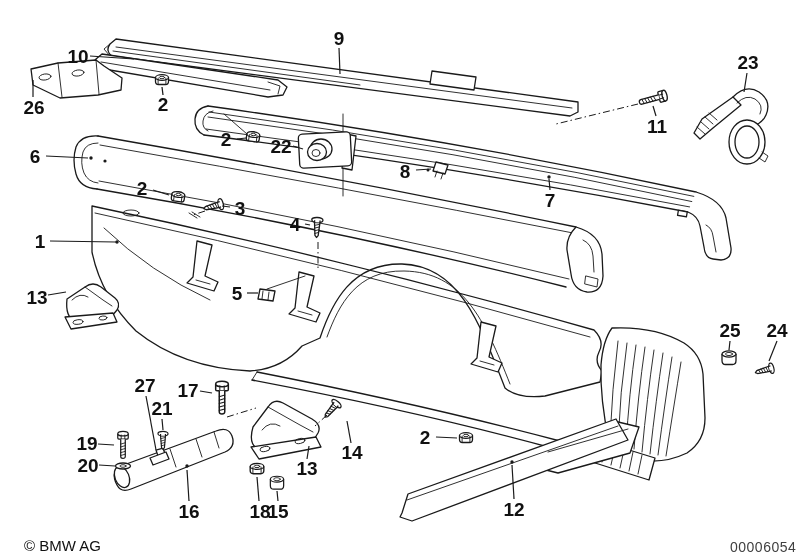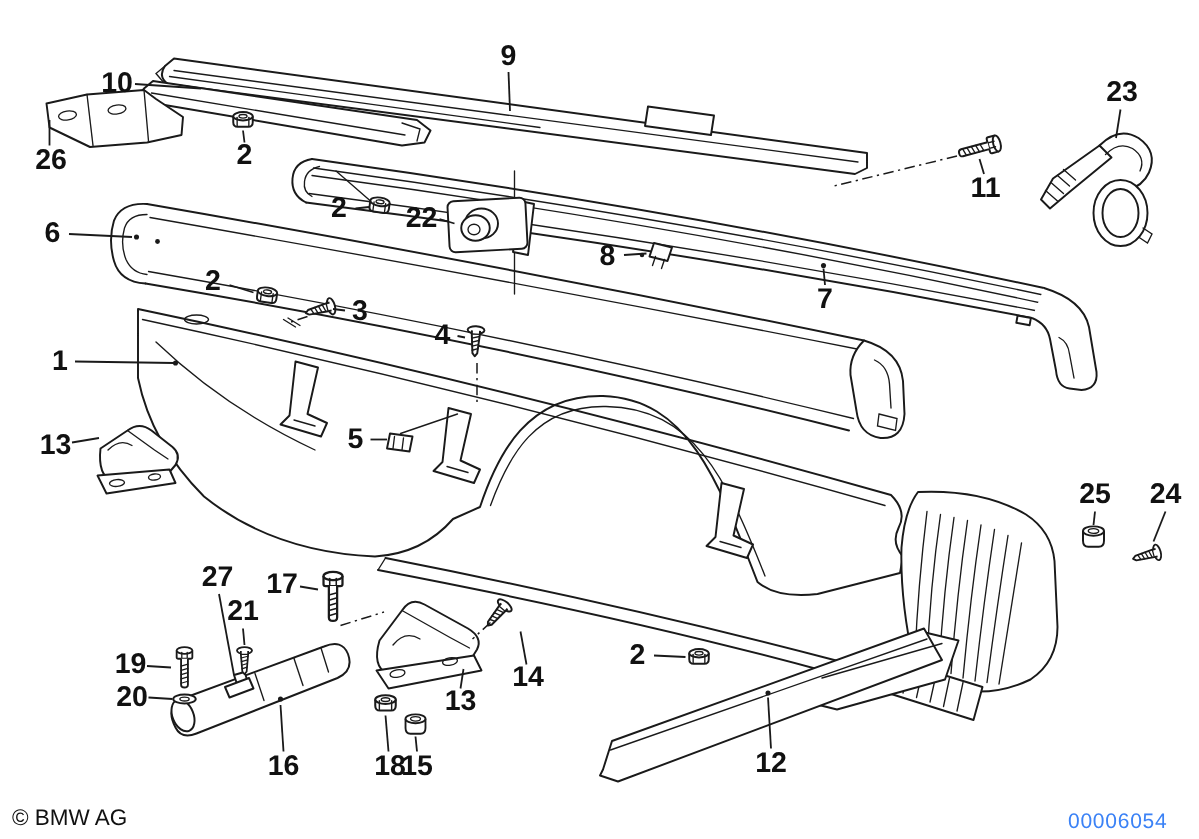--- a/index.html
+++ b/index.html
@@ -7,22 +7,22 @@
          font-family:"Liberation Sans",sans-serif;}
   svg{position:absolute;left:0;top:0;}
   .ln{fill:none;stroke:#1a1a1a;stroke-width:1.3;stroke-linecap:round;stroke-linejoin:round;}
   .fw{fill:#ffffff;stroke:#1a1a1a;stroke-width:1.3;stroke-linejoin:round;}
   .thin{fill:none;stroke:#1a1a1a;stroke-width:0.9;stroke-linecap:round;}
   .dash{fill:none;stroke:#1a1a1a;stroke-width:1;stroke-dasharray:7 3 1.5 3;}
   .leader{stroke:#1a1a1a;stroke-width:1.2;}
   .dot{fill:#1a1a1a;stroke:none;}
   .callout{font-family:"Liberation Sans",sans-serif;font-weight:bold;font-size:19px;
            fill:#111;text-anchor:middle;dominant-baseline:central;}
-  .footer-left{position:absolute;left:8px;top:537px;font-size:15px;color:#111;}
-  .footer-right{position:absolute;left:712px;top:539px;font-size:14px;color:#3b82f6;letter-spacing:.5px;}
+  .footer-left{position:absolute;left:24px;top:537px;font-size:15px;color:#111;}
+  .footer-right{position:absolute;left:730px;top:539px;font-size:14px;color:#404040;letter-spacing:.5px;}
 </style>
 </head>
 <body>
 
 <div class="stage">
   <svg id="diagram" width="799" height="559" viewBox="0 0 799 559">
     <defs>
       <symbol id="sym-nut" overflow="visible">
         <path class="fw" d="M-6.5,-2.5 L-6.5,1.5 Q-6.5,4.5 -3.5,4.5 L3.5,4.5 Q6.5,4.5 6.5,1.5 L6.5,-2.5"></path>
         <ellipse class="fw" cx="0" cy="-2.5" rx="6.5" ry="2.8"></ellipse>

